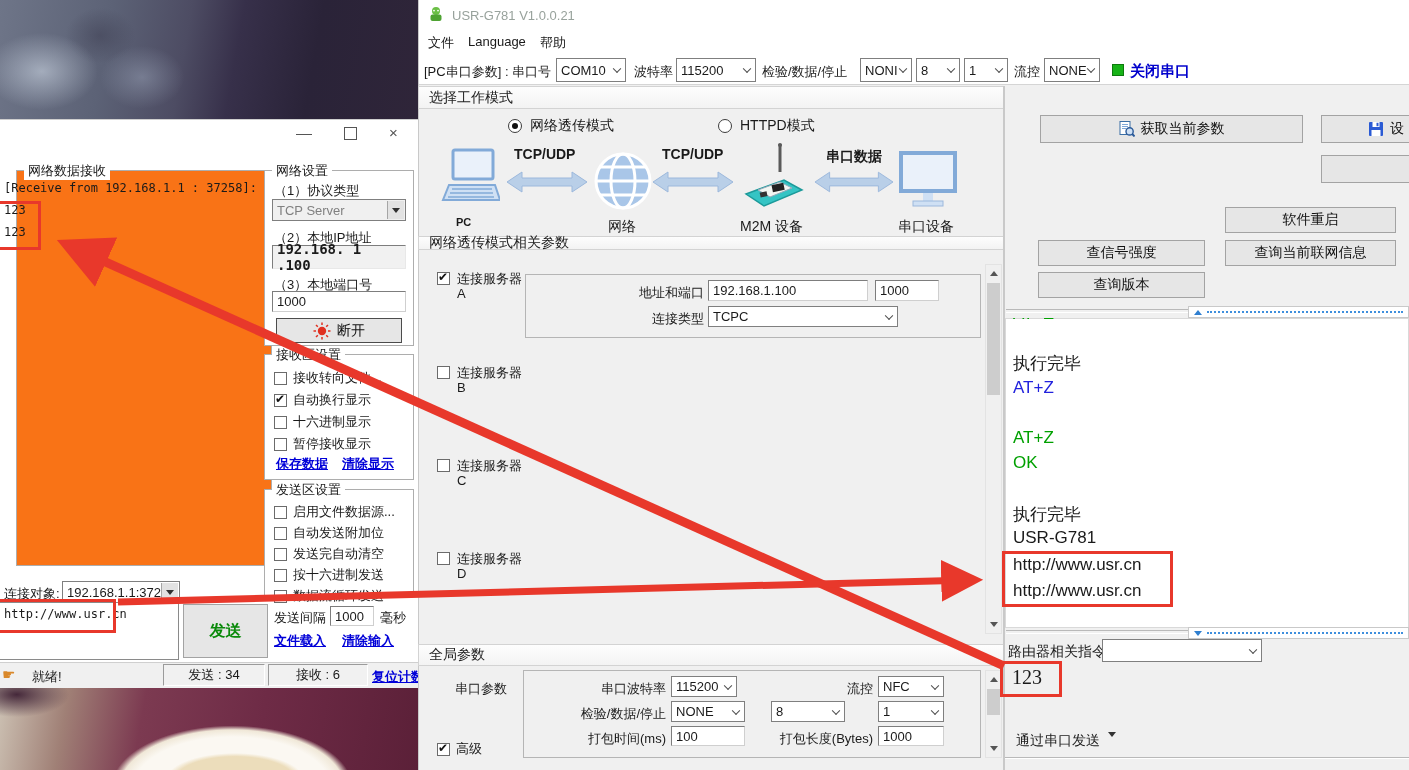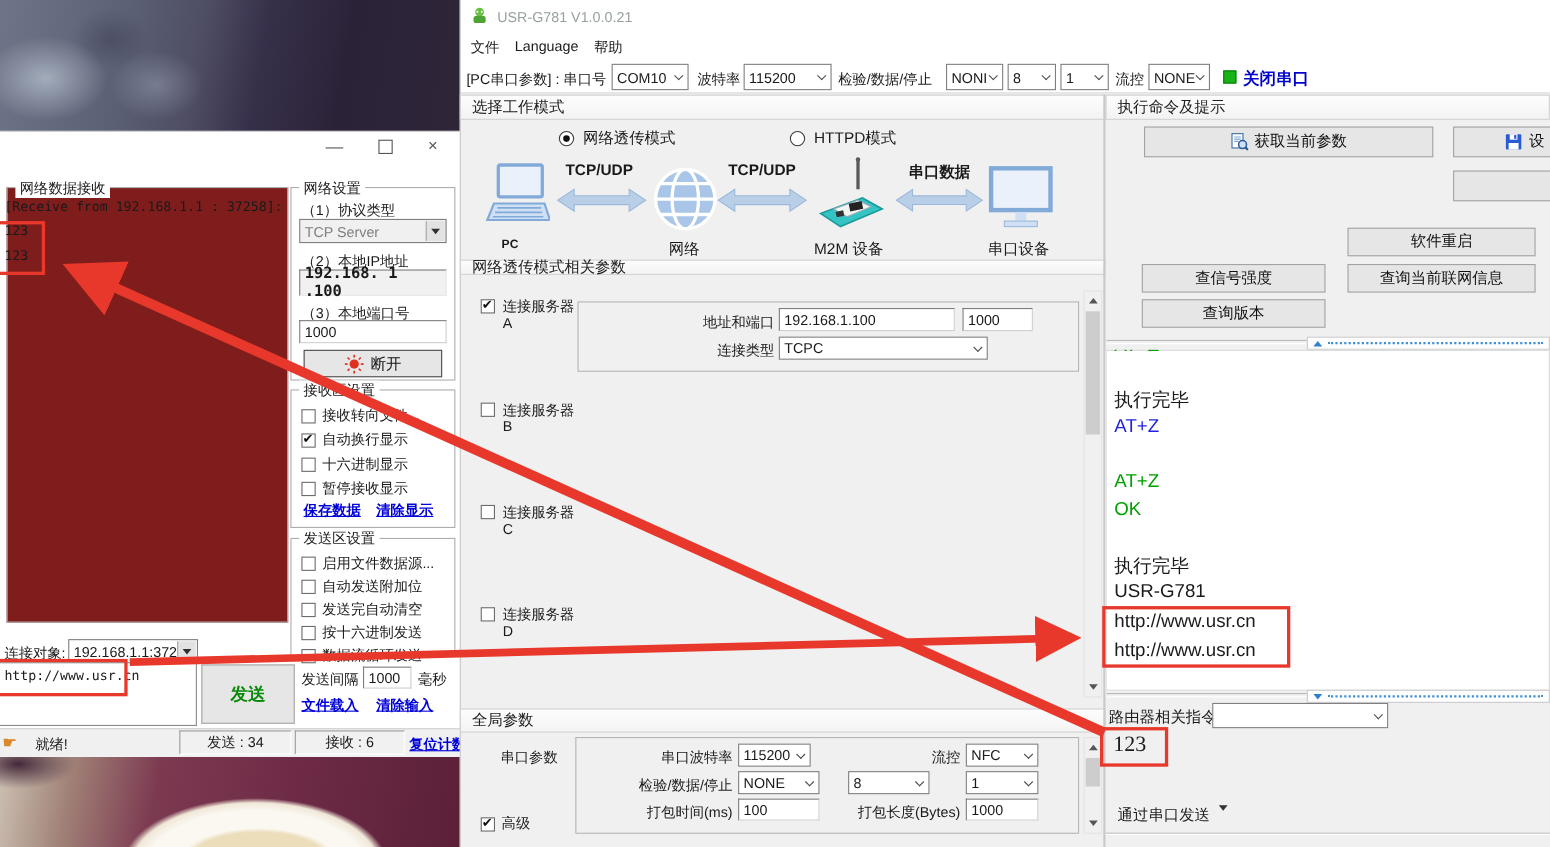--- a/index.html
+++ b/index.html
@@ -67,21 +67,21 @@
 
   <div class="abs photo-top"></div>
   <div class="abs photo-bottom"></div>
 
   <div class="abs" style="left:0;top:119px;width:418px;height:569px;background:#fff;border-top:1px solid #cfcfcf"></div>
 
   <div class="abs" style="left:296px;top:134px;width:16px;border-top:1px solid #555"></div>
   <div class="abs" style="left:344px;top:127px;width:13px;height:13px;border:1px solid #555"></div>
   <div class="abs" style="left:389px;top:124px;font-size:15px;color:#555">×</div>
 
-  <div class="grp" style="left:6px;top:170px;width:256px;height:396px;background:#7f1d1d">
+  <div class="grp" style="left:16px;top:170px;width:256px;height:396px;background:#f97316">
     <span class="grp-label">网络数据接收</span>
   </div>
   <div class="abs mono" style="left:4px;top:181px;font-size:12px;white-space:nowrap">[Receive from 192.168.1.1 : 37258]:</div>
   <div class="abs mono" style="left:4px;top:203px;font-size:12px">123</div>
   <div class="abs mono" style="left:4px;top:225px;font-size:12px">123</div>
 
   <div class="grp" style="left:264px;top:170px;width:150px;height:176px;background:#fff">
     <span class="grp-label">网络设置</span>
   </div>
   <div class="abs" style="left:274px;top:182px">（1）协议类型</div>
@@ -363,21 +363,20 @@
     <span>高级</span>
     </div>
 
   <div class="vscroll" style="left:985px;top:670px;height:88px">
     <span class="sarr up" style="top:1px"></span>
     <span class="sthumb" style="top:18px;height:26px"></span>
     <span class="sarr down" style="bottom:1px"></span>
   </div>
 
   <div class="abs" style="left:1003px;top:86px;width:2px;height:684px;background:#c9c9c9"></div>
-  <div class="shead" style="left:1005px;top:86px;width:404px;height:23px">执行命令及提示</div>
 
   <div class="btn" style="left:1040px;top:115px;width:263px;height:28px">
     <svg width="16" height="16" viewBox="0 0 16 16">
       <rect x="1" y="0.5" width="10" height="13" fill="#fff" stroke="#3a6ea5"></rect>
       <path d="M3 3.5 h6 M3 5.5 h6 M3 7.5 h4" stroke="#7fa8d9" stroke-width="1"></path>
       <circle cx="10.6" cy="10.4" r="3.6" fill="#cfe0f4" stroke="#2a5a9a" stroke-width="1.4"></circle>
       <line x1="13.2" y1="13" x2="15.6" y2="15.4" stroke="#2a5a9a" stroke-width="2"></line>
     </svg>
     <span>获取当前参数</span>
     </div>

